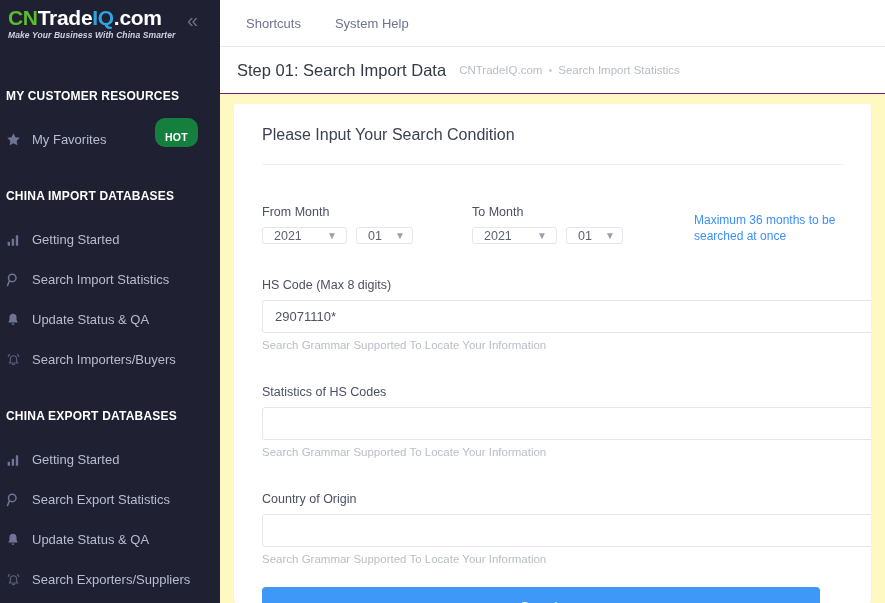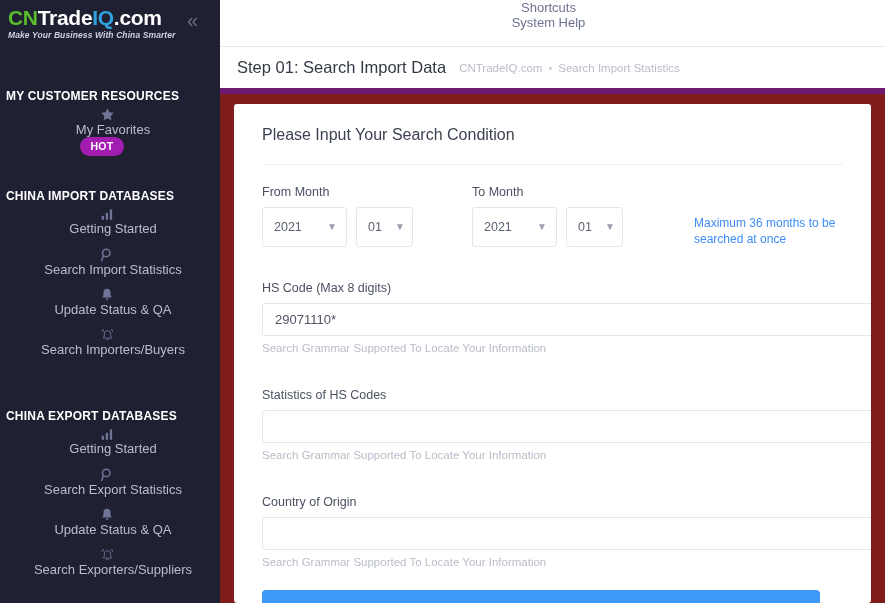--- a/index.html
+++ b/index.html
@@ -45,87 +45,85 @@
   .sb-section {
     color: #ffffff; font-size: 12px; font-weight: bold;
     letter-spacing: 0.2px;
     padding: 0 0 0 6px;
     height: 22px; display: flex; align-items: center;
   }
   .sb-section.first { margin-top: 38px; }
   .sb-section.second { margin-top: 38px; }
   .sb-item {
     height: 40px;
-    display: flex; align-items: center;
+    display: flex; align-items: flex-end;
     padding-left: 6px;
     color: #b9bcd0; font-size: 13px;
     cursor: pointer;
     position: relative;
-    flex-direction: column;
   }
   .sb-ico {
     width: 26px; min-width: 26px;
     display: flex; align-items: center; justify-content: flex-start;
     color: #6f7596;
   }
   .sb-ico svg { display: block; }
   .sb-label { flex: 1; }
   .hot-badge {
-    background: #a21caf; color: #fff;
+    background: #15803d; color: #fff;
     font-size: 10.5px; font-weight: bold;
     border-radius: 10px;
-    padding: 3px 10px 4px 10px;
+    padding: 13px 10px 4px 10px;
     margin-right: 22px;
     letter-spacing: 0.3px;
   }
 
   
   .main {
     flex: 1; height: 603px;
     display: flex; flex-direction: column;
     background: #eceef4;
     overflow: hidden;
   }
   .topbar {
     height: 47px; min-height: 47px;
     background: #ffffff;
     border-bottom: 1px solid #e8e9ee;
     display: flex; align-items: center;
     padding-left: 26px;
-    flex-direction: column;
   }
   .topnav-item {
     font-size: 13px; color: #6d7290;
     margin-right: 34px;
     cursor: pointer;
   }
 
   .pagehead {
     height: 47px; min-height: 47px;
     background: #ffffff;
     display: flex; align-items: center;
     padding-left: 17px;
-    border-bottom: 6px solid #701a75;
+    border-bottom: 1px solid #701a75;
   }
   .page-title {
     font-size: 16.5px; color: #333a45;
   }
   .breadcrumb {
     margin-left: 13px;
     font-size: 11.5px; color: #b8bcc6;
     display: flex; align-items: center;
   }
   .bc-sep {
     margin: 0 6px; font-size: 11px; color: #c9ccd4;
   }
   .bc-link { cursor: pointer; }
 
   .content {
     flex: 1;
-    background: #7f1d1d;
+    background: #fef9c3;
     padding: 10px 14px 0 14px;
     overflow: hidden;
   }
   .card {
     background: #ffffff;
     border-radius: 3px;
     height: 100%;
     box-shadow: 0 1px 2px rgba(40,45,70,0.06);
     padding: 0 28px;
     overflow: hidden;
@@ -148,21 +146,21 @@
   .hint-blue {
     font-size: 12px; color: #3d8ef7;
     line-height: 1.35;
     max-width: 145px;
   }
 
   .row-dates { display: flex; align-items: flex-end; }
   .date-group { margin-right: 50px; }
   .date-selects { display: flex; }
   .selectbox {
-    height: 40px;
+    height: 17px;
     border: 1px solid #e3e6ec;
     border-radius: 3px;
     background: #fff;
     display: flex; align-items: center; justify-content: space-between;
     font-size: 12.5px; color: #5c6273;
     padding: 0 9px 0 11px;
     cursor: pointer;
     margin-right: 9px;
   }
   .selectbox.year { width: 85px; }

